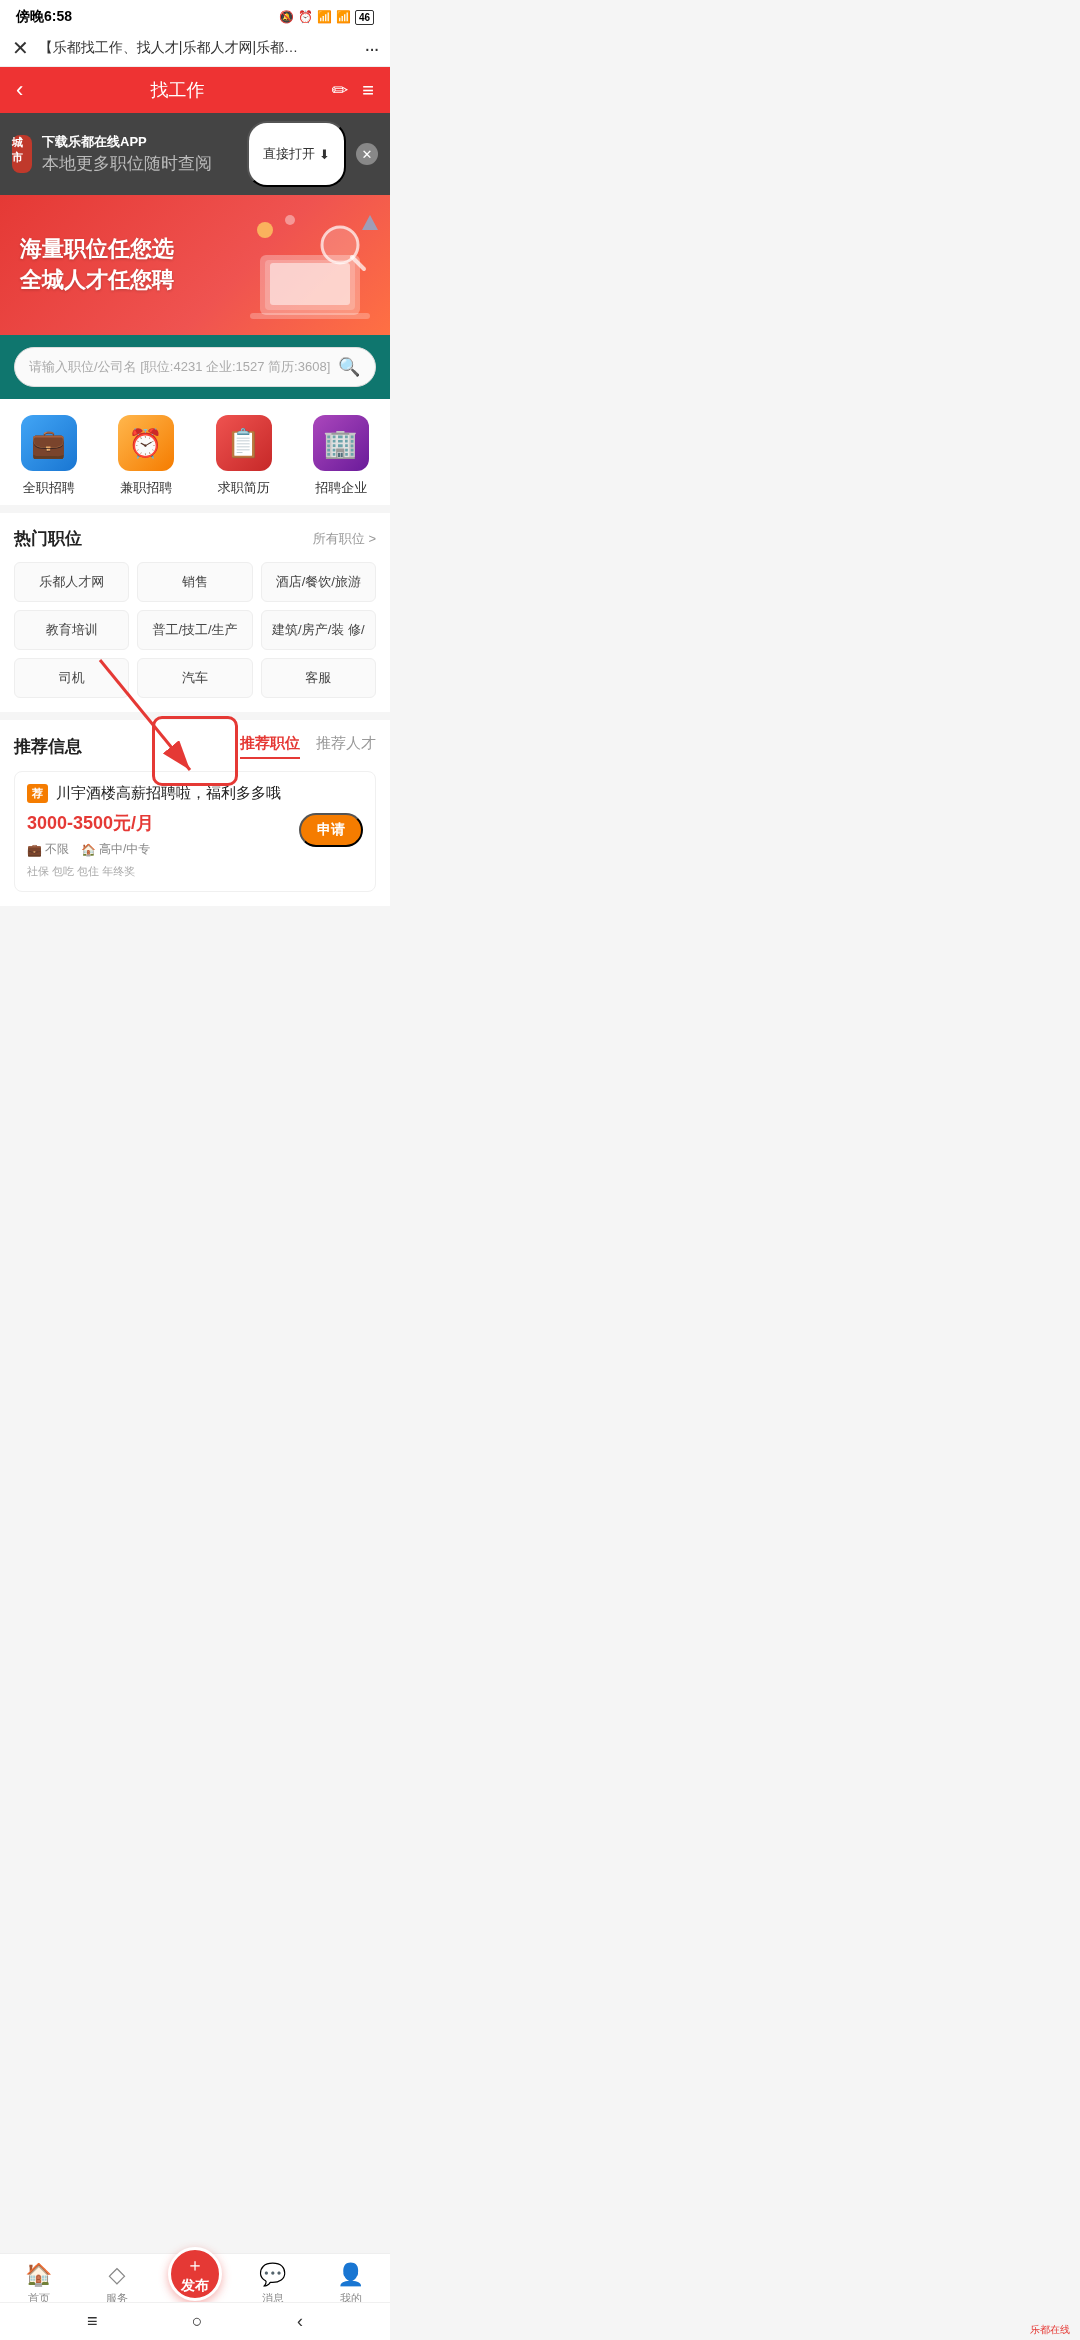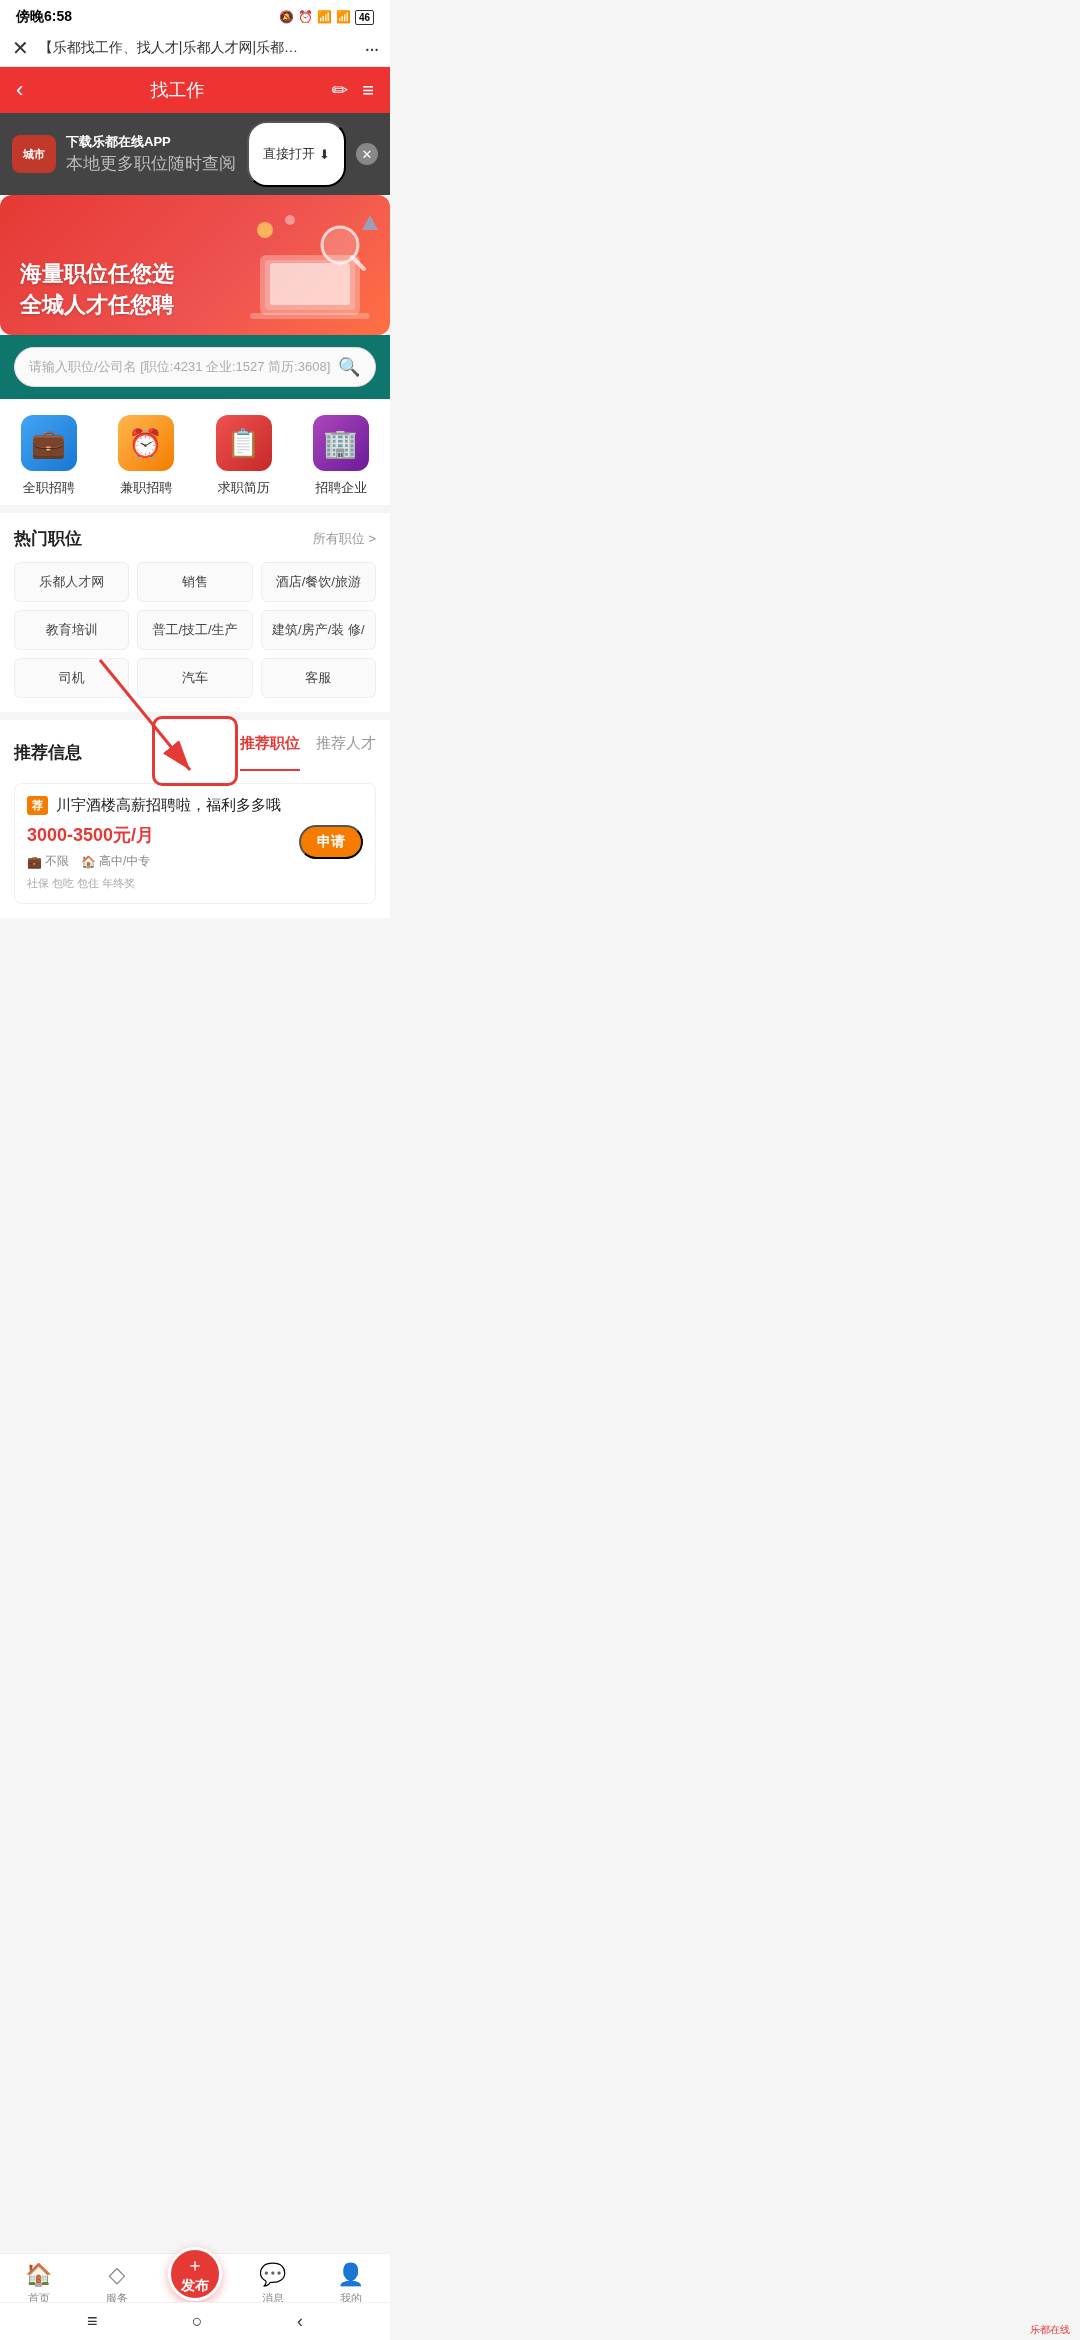--- a/index.html
+++ b/index.html
@@ -77,25 +77,24 @@
 
     
     .download-banner {
       background: #444;
       display: flex;
       align-items: center;
       padding: 8px 12px;
       gap: 10px;
     }
     .app-icon-box {
-      width: 44px; height: 38px;
+      width: 20px; height: 38px;
       background: #c0392b;
       border-radius: 8px;
       display: flex;
-      align-items: center;
       justify-content: center;
       color: #fff;
       font-size: 11px;
       font-weight: 700;
       flex-shrink: 0;
     }
     .download-text { flex: 1; }
     .download-title { color: #fff; font-size: 13px; font-weight: 600; }
     .download-sub { color: #bbb; font-size: 17px; margin-top: 1px; }
     .download-btn {
@@ -116,27 +115,26 @@
       width: 22px; height: 22px;
       display: flex; align-items: center; justify-content: center;
       color: #fff;
       font-size: 13px;
       flex-shrink: 0;
     }
 
     
     .hero-banner {
       background: linear-gradient(135deg, #e53935 0%, #ef5350 60%, #ff7043 100%);
-      padding: 14px 20px;
+      padding: 8px 20px;
       position: relative;
       overflow: hidden;
       min-height: 140px;
       display: flex;
-      align-items: flex-end;
-      border-radius: 12px;
+      align-items: center;
     }
     .hero-text { z-index: 2; }
     .hero-text h2 { color: #fff; font-size: 22px; font-weight: 700; line-height: 1.4; text-shadow: 0 1px 3px rgba(0,0,0,0.2); }
     .hero-graphic {
       position: absolute;
       right: 10px;
       top: 10px;
       width: 140px;
       height: 120px;
     }
@@ -224,21 +222,21 @@
     .recommend-header {
       display: flex;
       justify-content: space-between;
       align-items: center;
       margin-bottom: 12px;
     }
     .recommend-tabs { display: flex; gap: 16px; }
     .recommend-tab {
       font-size: 15px;
       color: #999;
-      padding-bottom: 16px;
+      padding-bottom: 4px;
       cursor: pointer;
     }
     .recommend-tab.active {
       color: #e53935;
       font-weight: 600;
       border-bottom: 2px solid #e53935;
     }
 
     .job-card {
       border: 1px solid #f0f0f0;

